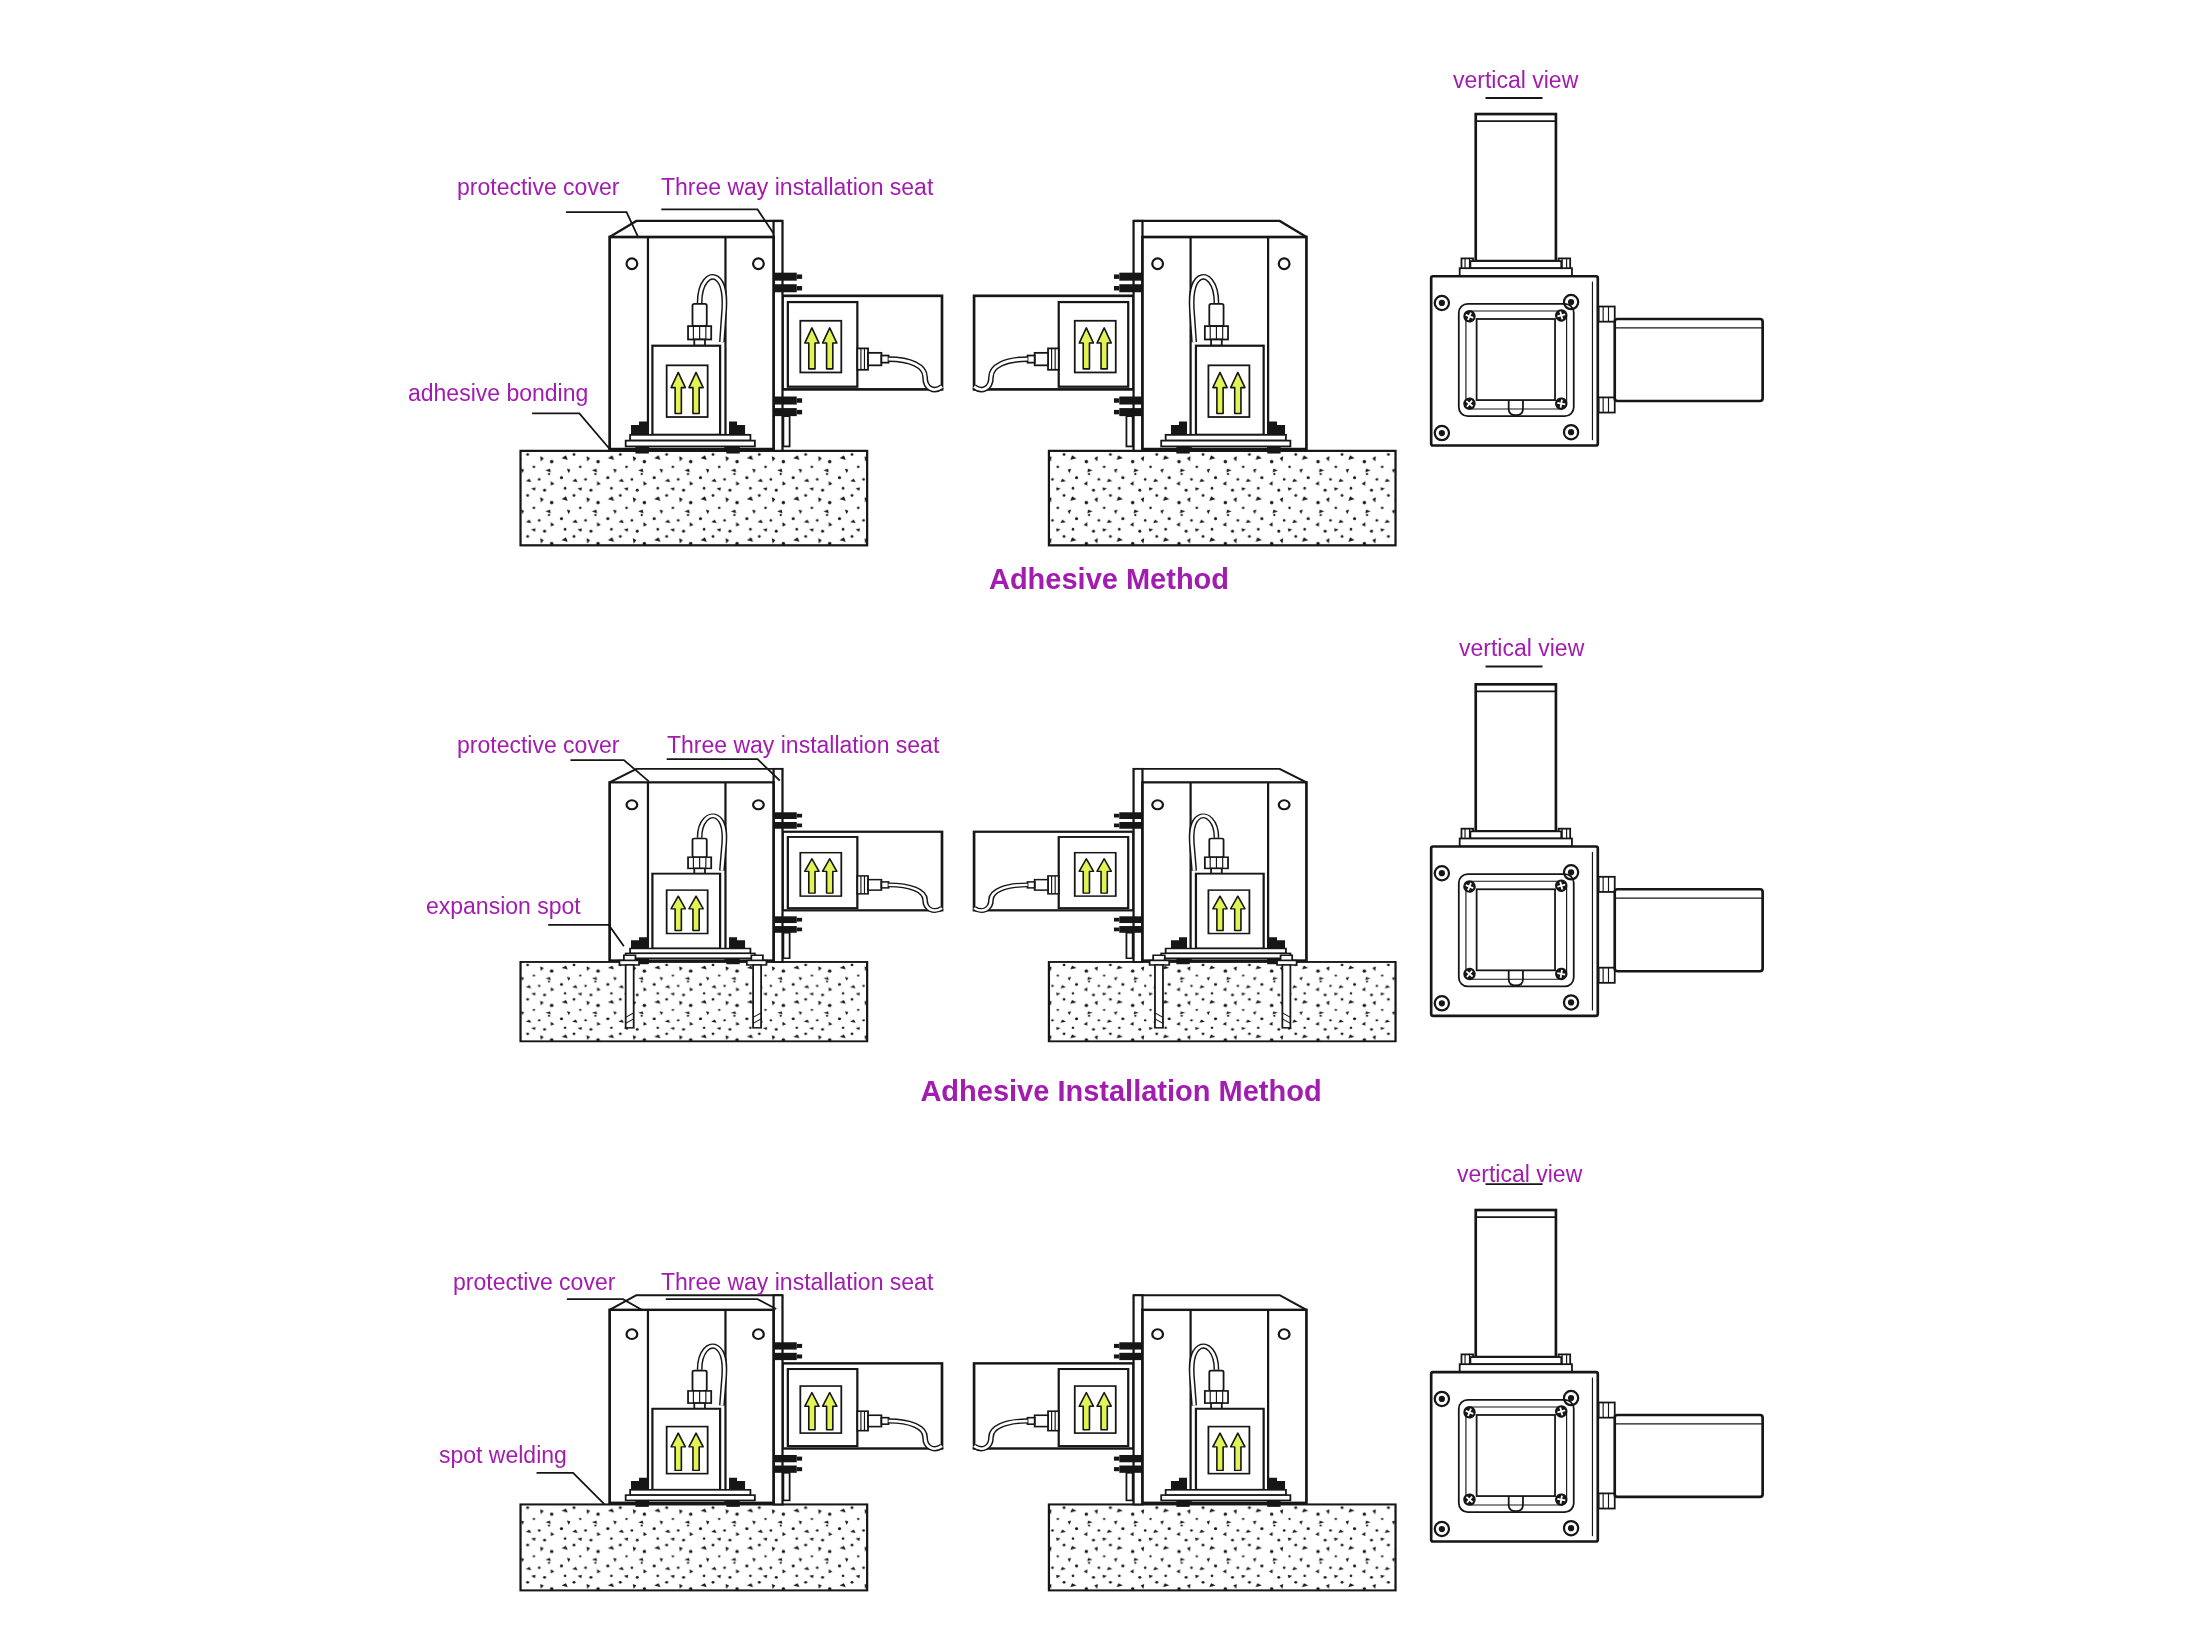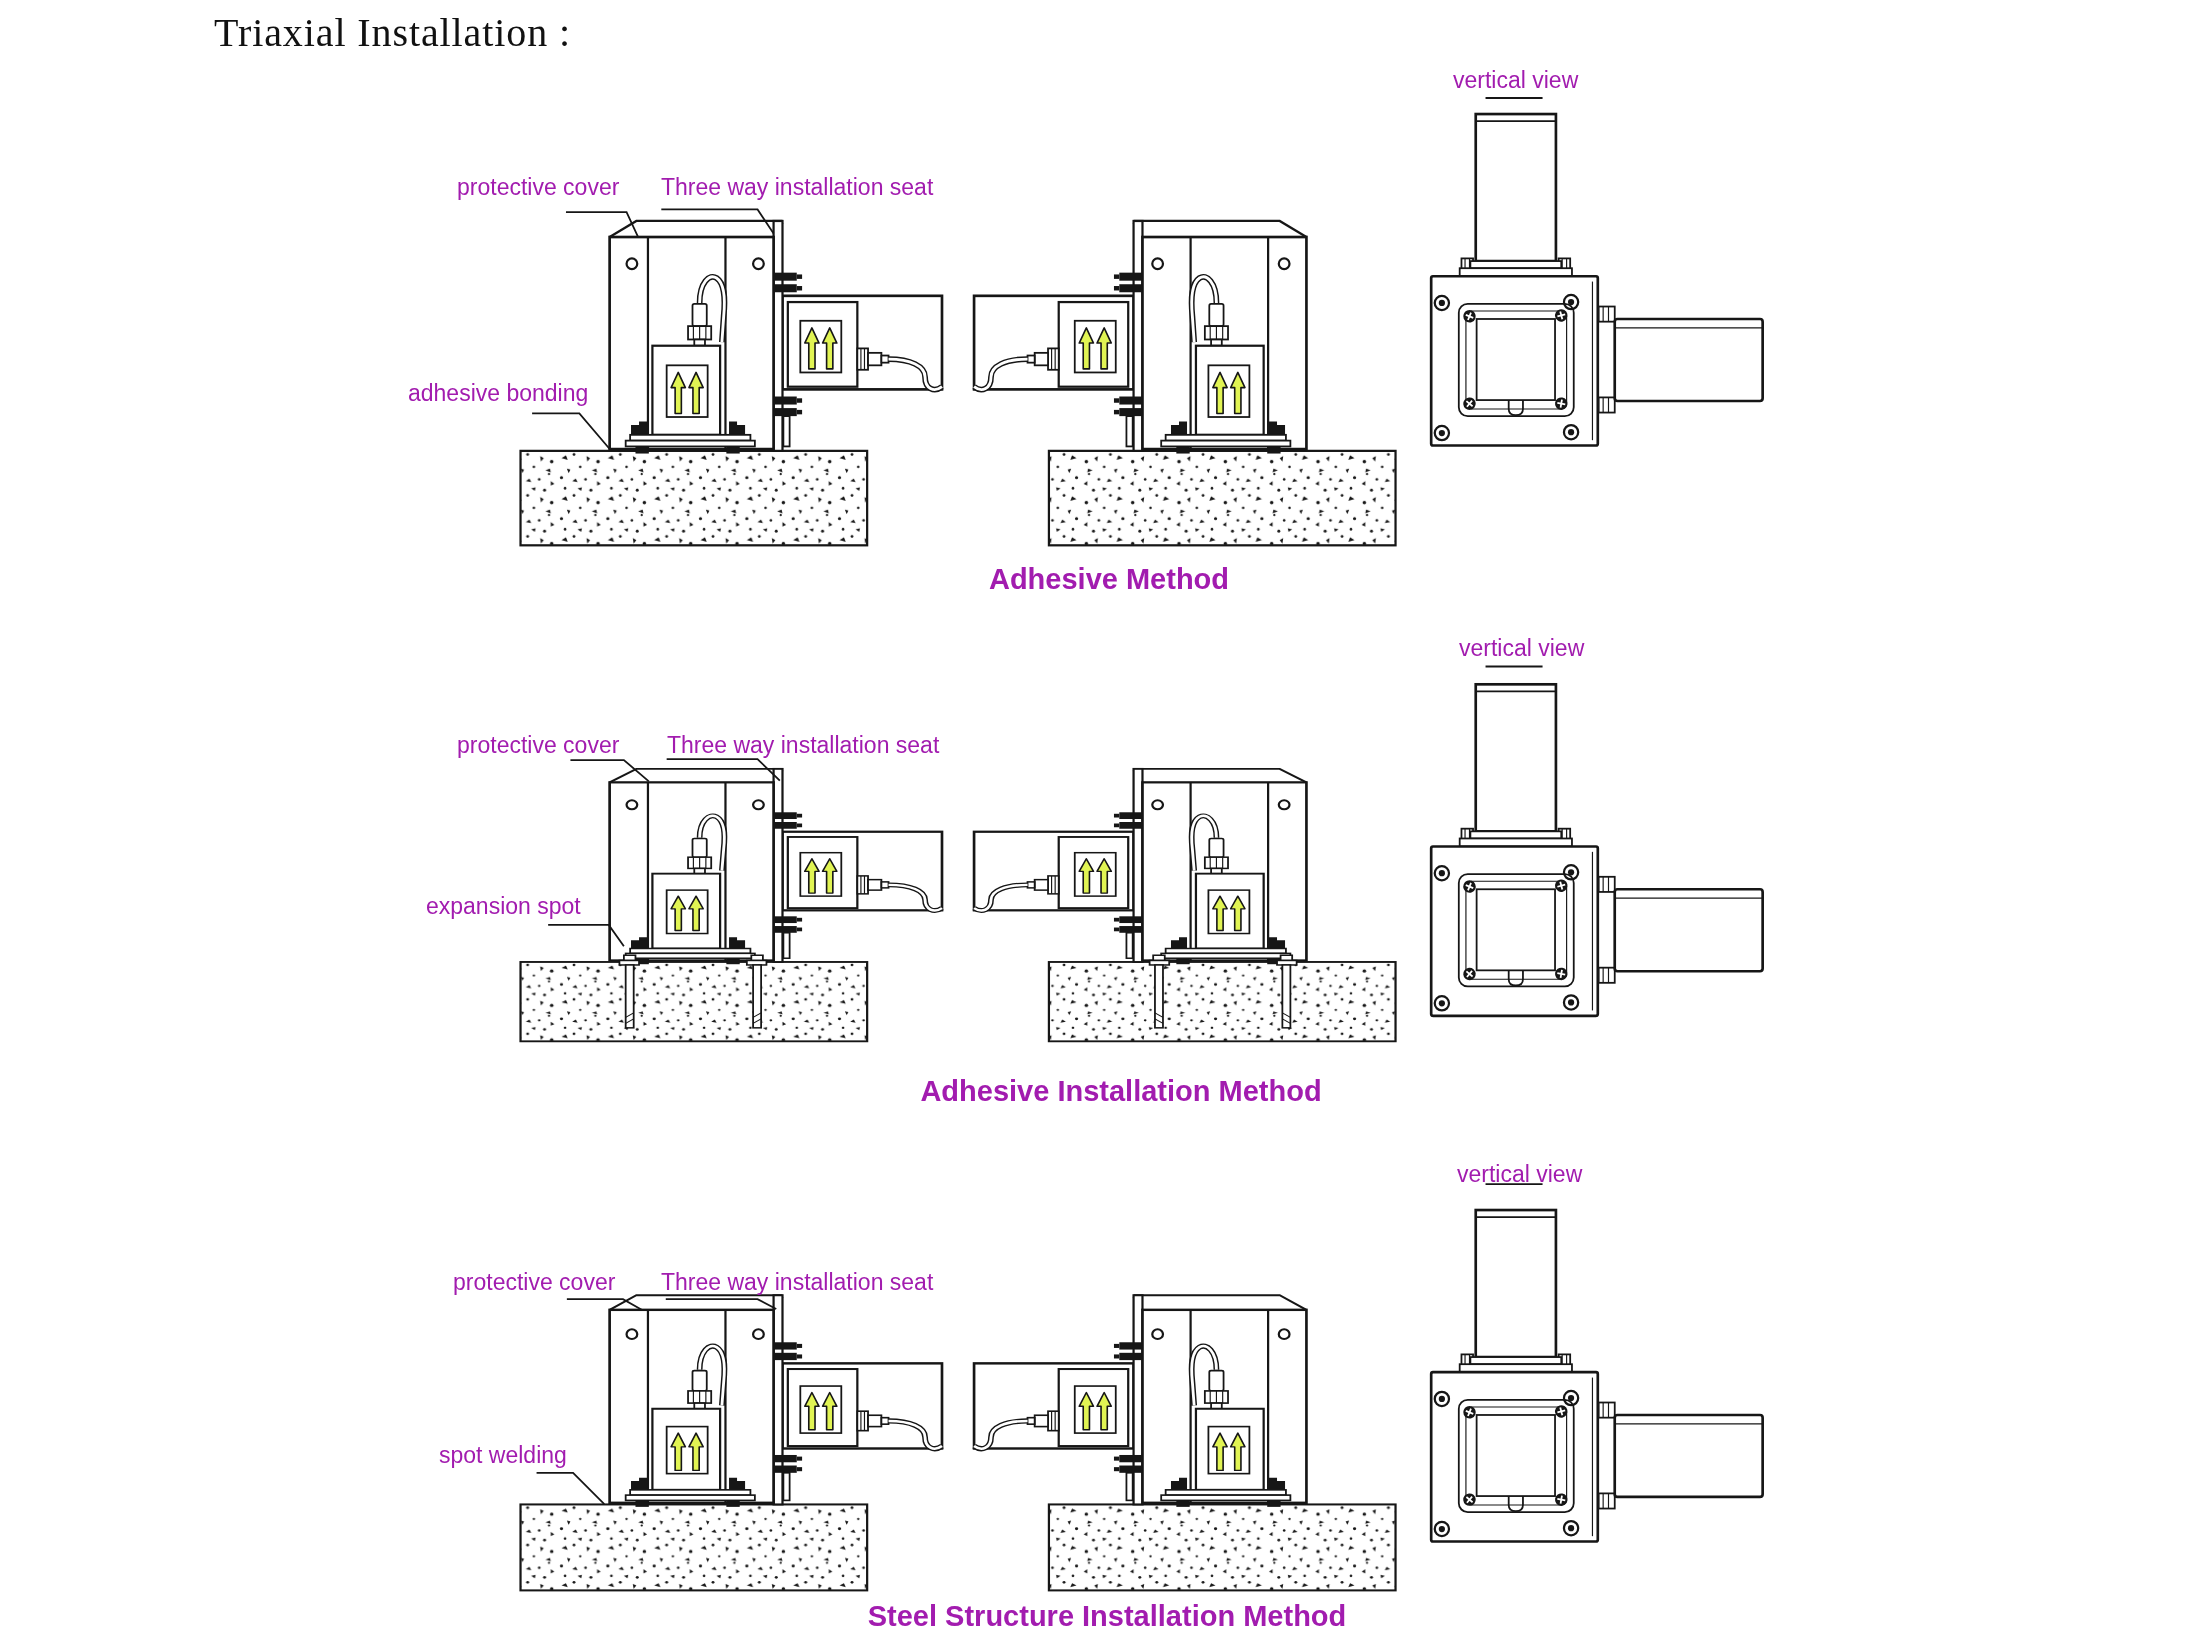--- a/index.html
+++ b/index.html
@@ -18,21 +18,20 @@
   .cableOuter{stroke:var(--line);stroke-width:6.5;fill:none;}
   .cableInner{stroke:#fff;stroke-width:3.2;fill:none;}
   .leader{stroke:var(--line);stroke-width:2;fill:none;}
   .arrow{fill:var(--arrow_fill);stroke:var(--line);stroke-width:1.8;stroke-linejoin:round;}
 </style>
 </head>
 <body>
 
 <div id="canvas">
 
-  <div id="title">Triaxial Installation :</div>
 
   <svg id="drawing" width="2211" height="1652" viewBox="0 0 2481 1854">
     <defs>
       <pattern id="stip" width="52" height="46" patternUnits="userSpaceOnUse">
         <g class="dark">
           <path d="M6,8 l5,-3 2,5 z"></path>
             <circle cx="20" cy="4" r="1.6"></circle>
             <path d="M34,6 l4,2 -3,4 z"></path>
           <circle cx="47" cy="12" r="2"></circle>
             <path d="M12,20 l4,1 -2,4 z"></path>
@@ -247,16 +246,15 @@
   <div class="lbl" style="left:457px;top:732px">protective cover</div>
   <div class="lbl" style="left:667px;top:732px">Three way installation seat</div>
   <div class="lbl" style="left:426px;top:893px">expansion spot</div>
   <div class="lbl" style="left:1459px;top:635px">vertical view</div>
   <div class="lbl cap" style="left:1121px;top:1075px">Adhesive Installation Method</div>
 
   <div class="lbl" style="left:453px;top:1269px">protective cover</div>
   <div class="lbl" style="left:661px;top:1269px">Three way installation seat</div>
   <div class="lbl" style="left:439px;top:1442px">spot welding</div>
   <div class="lbl" style="left:1457px;top:1161px">vertical view</div>
-  <div class="lbl cap" style="left:1107px;top:1600px">Steel Structure Installation Method</div>
 
 </div>
 
 
 </body></html>

